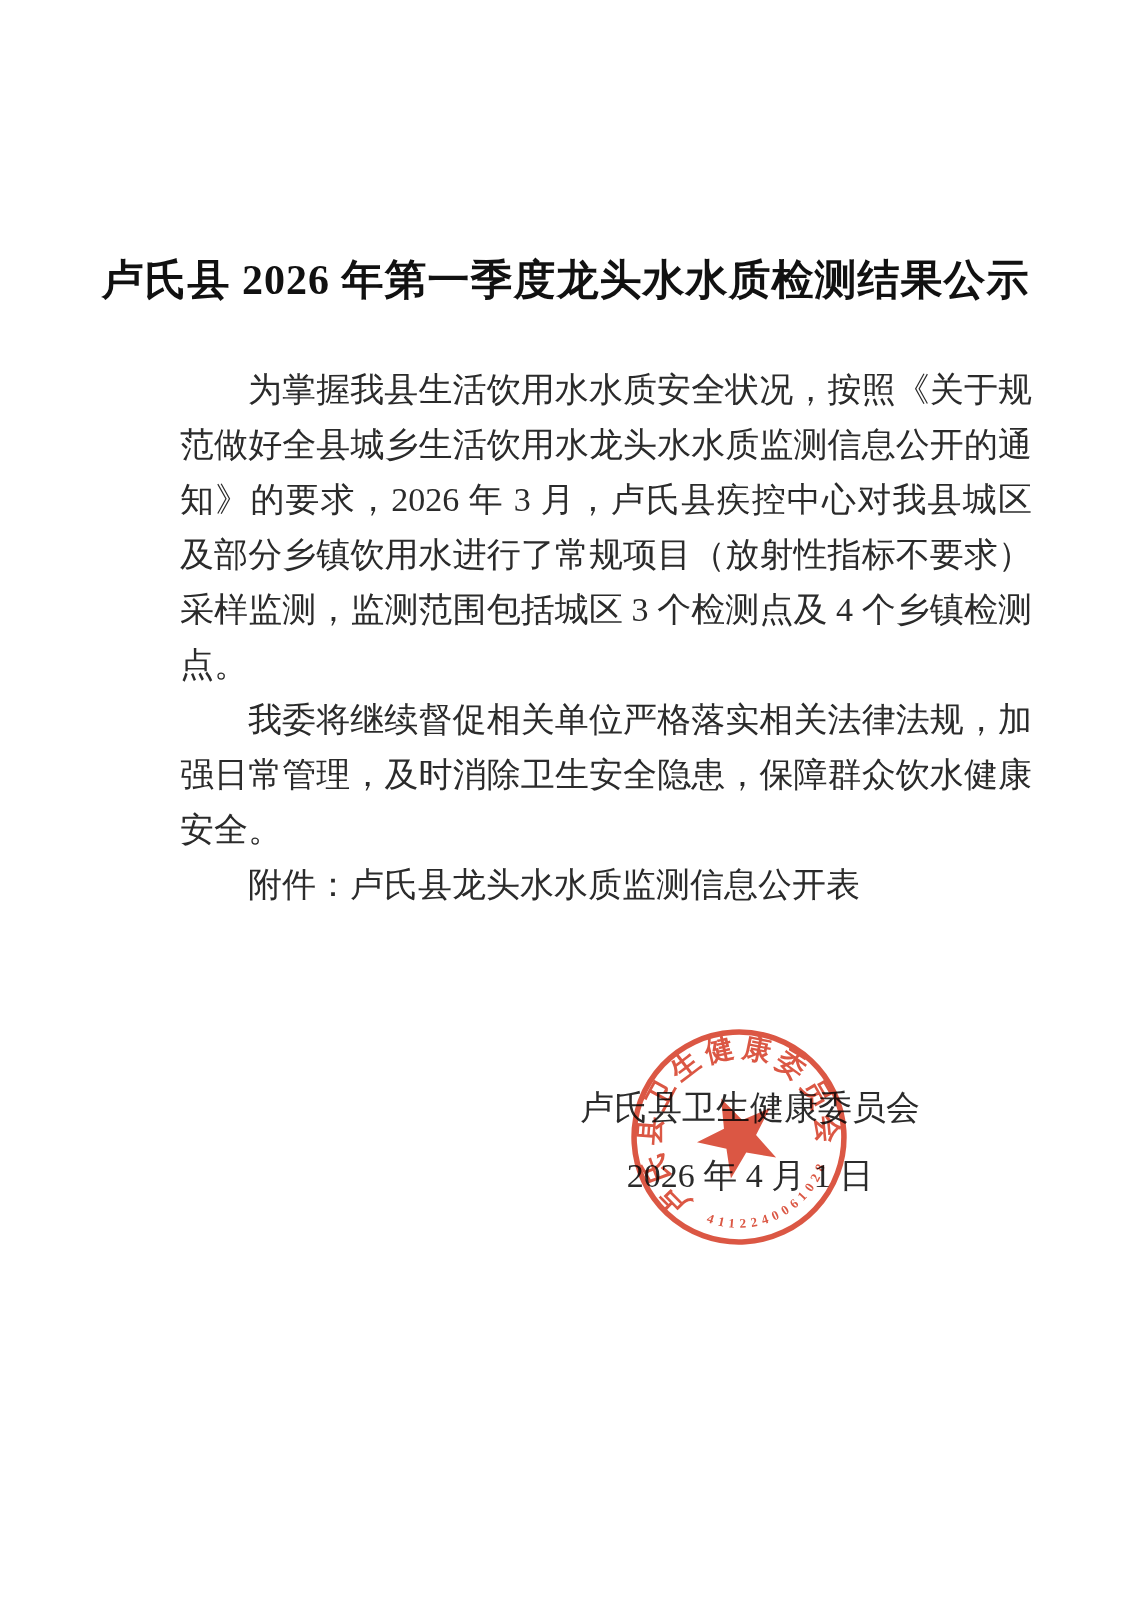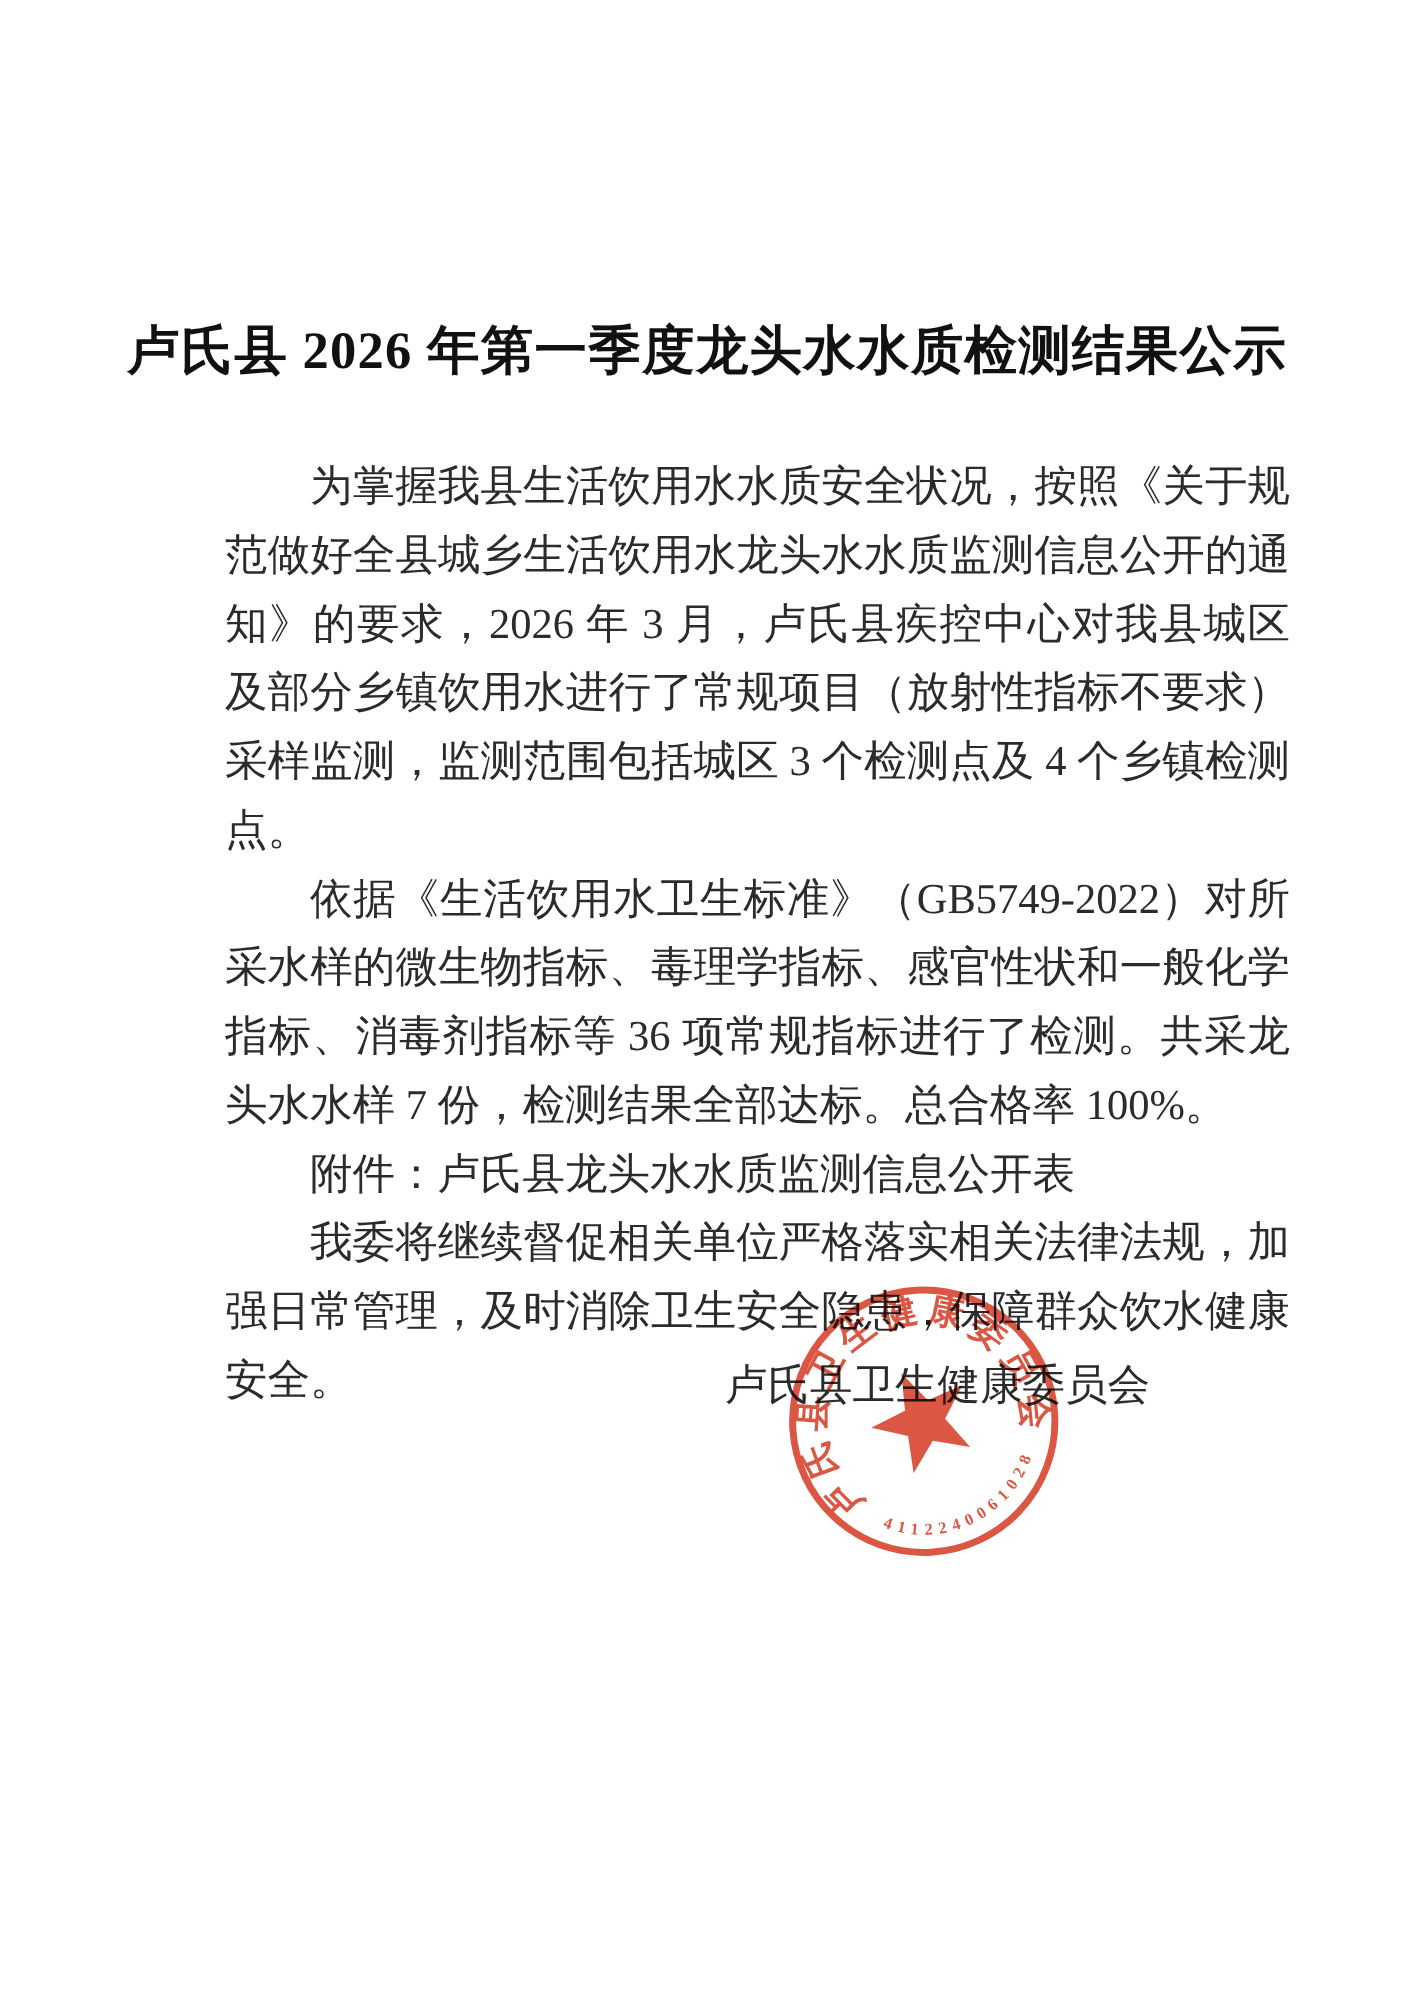--- a/index.html
+++ b/index.html
@@ -77,27 +77,27 @@
 </style>
 </head>
 <body>
 
 <div class="page">
 
   <h1 class="title">卢氏县 2026 年第一季度龙头水水质检测结果公示</h1>
 
   <div class="body-text">
     <p>为掌握我县生活饮用水水质安全状况，按照《关于规范做好全县城乡生活饮用水龙头水水质监测信息公开的通知》的要求，2026 年 3 月，卢氏县疾控中心对我县城区及部分乡镇饮用水进行了常规项目（放射性指标不要求）采样监测，监测范围包括城区 3 个检测点及 4 个乡镇检测点。</p>
-    <p>依据《生活饮用水卫生标准》（GB5749-2022）对所采水样的微生物指标、毒理学指标、感官性状和一般化学指标、消毒剂指标等 36 项常规指标进行了检测。共采龙头水水样 7 份，检测结果全部达标。总合格率 100%。</p>
+    <p>我委将继续督促相关单位严格落实相关法律法规，加强日常管理，及时消除卫生安全隐患，保障群众饮水健康安全。</p>
     <p>附件：卢氏县龙头水水质监测信息公开表</p>
-    <p>我委将继续督促相关单位严格落实相关法律法规，加强日常管理，及时消除卫生安全隐患，保障群众饮水健康安全。</p>
   </div>
 
   <div class="sign-block">
     <div class="signature">卢氏县卫生健康委员会</div>
+    <div class="sign-date">2026 年 4 月 1 日</div>
   </div>
 
   <svg class="stamp" viewBox="0 0 224 224">
     <g transform="rotate(-25 112 112)" color="#d6402a">
       <circle cx="112" cy="112" r="104" fill="none" stroke="currentColor" stroke-width="5.5"></circle>
       <path fill="currentColor" d="M112,70 L122,98.2 L151.9,99 L128.2,117.3 L136.7,146 L112,129 L87.3,146 L95.8,117.3 L72.1,99 L102,98.2 Z"></path>
       <defs>
         <path id="seal-arc-top" fill="none" d="M48.9,159.5 A79,79 0 1 1 175.1,159.5"></path>
         <path id="seal-arc-bottom" fill="none" d="M43.1,169.9 A90,90 0 0 0 180.9,169.9"></path>
       </defs>

